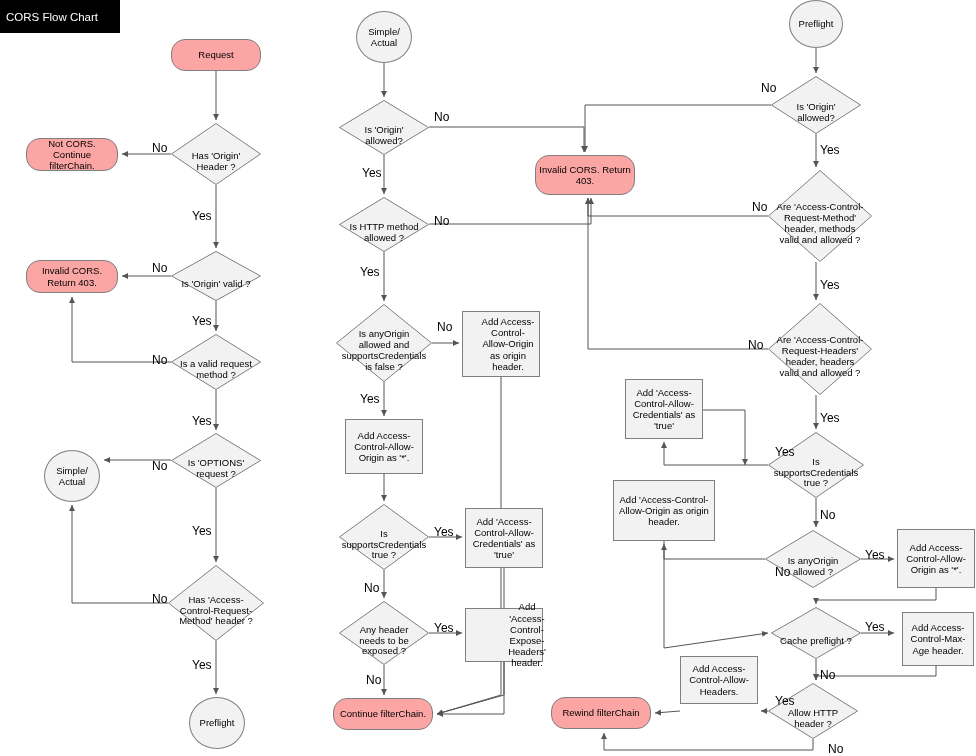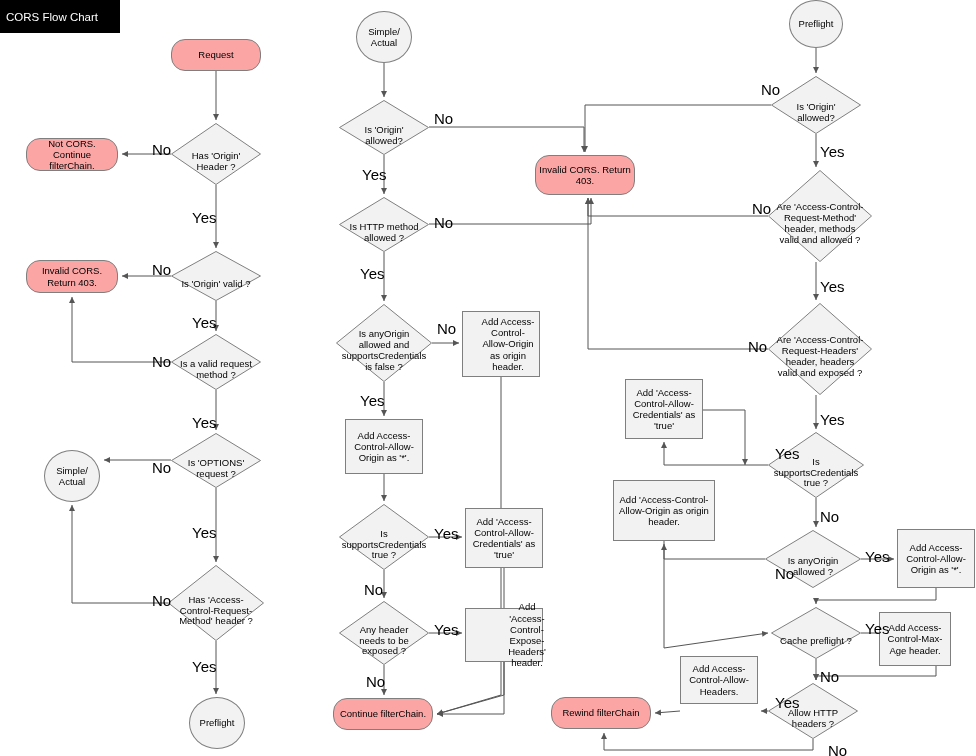--- a/index.html
+++ b/index.html
@@ -43,21 +43,21 @@
     position:absolute;left:0;top:0;width:100%;height:100%;
   }
   .diamond-wrap .dlabel{
     position:absolute;left:0;top:8px;width:100%;height:100%;
     display:flex;align-items:center;justify-content:center;
     text-align:center;font-size:9.5px;line-height:1.15;color:#000;
     padding:0 8px;box-sizing:border-box;
   }
   .elabel{
     position:absolute;
-    font-size:15px;
+    font-size:12px;
     color:#000;
     background:transparent;
     white-space:nowrap;
   }
   #title-badge{
     position:absolute;left:0;top:0;
     width:120px;height:33px;
     background:#000;color:#fff;
     display:flex;align-items:center;
     font-size:11.5px;
@@ -207,21 +207,21 @@
       <div class="diamond-wrap" style="left: 768px; top: 170px; width: 104px; height: 92px;">
         <svg class="dia" viewBox="0 0 104 92">
           <polygon points="52,0.5 103.5,46 52,91.5 0.5,46" fill="#f2f2f2" stroke="#7f7f7f" stroke-width="1"></polygon>
         </svg>
         <div class="dlabel">Are 'Access-Control-Request-Method' header, methods  valid and allowed ?</div>
       </div>
       <div class="diamond-wrap" style="left: 768px; top: 303px; width: 104px; height: 92px;">
         <svg class="dia" viewBox="0 0 104 92">
           <polygon points="52,0.5 103.5,46 52,91.5 0.5,46" fill="#f2f2f2" stroke="#7f7f7f" stroke-width="1"></polygon>
         </svg>
-        <div class="dlabel">Are 'Access-Control-Request-Headers' header, headers valid and exposed ?</div>
+        <div class="dlabel">Are 'Access-Control-Request-Headers' header, headers valid and allowed ?</div>
       </div>
       <div class="diamond-wrap" style="left: 768px; top: 432px; width: 96px; height: 66px;">
         <svg class="dia" viewBox="0 0 96 66">
           <polygon points="48,0.5 95.5,33 48,65.5 0.5,33" fill="#f2f2f2" stroke="#7f7f7f" stroke-width="1"></polygon>
         </svg>
         <div class="dlabel">Is supportsCredentials true ?</div>
       </div>
       <div class="node rect" style="left: 625px; top: 379px; width: 78px; height: 60px;">Add 'Access-Control-Allow-Credentials' as 'true'</div>
       <div class="node rect" style="left: 613px; top: 480px; width: 102px; height: 61px;">Add 'Access-Control-Allow-Origin as origin header.</div>
       <div class="diamond-wrap" style="left: 765px; top: 530px; width: 96px; height: 58px;">
@@ -230,26 +230,26 @@
         </svg>
         <div class="dlabel">Is anyOrigin allowed  ?</div>
       </div>
       <div class="node rect" style="left: 897px; top: 529px; width: 78px; height: 59px;">Add Access-Control-Allow-Origin as '*'.</div>
       <div class="diamond-wrap" style="left: 771px; top: 607px; width: 90px; height: 52px;">
         <svg class="dia" viewBox="0 0 90 52">
           <polygon points="45,0.5 89.5,26 45,51.5 0.5,26" fill="#f2f2f2" stroke="#7f7f7f" stroke-width="1"></polygon>
         </svg>
         <div class="dlabel">Cache preflight ?</div>
       </div>
-      <div class="node rect" style="left: 879px; top: 612px; width: 72px; height: 54px;">Add Access-Control-Max-Age header.</div>
+      <div class="node rect" style="left: 902px; top: 612px; width: 72px; height: 54px;">Add Access-Control-Max-Age header.</div>
       <div class="diamond-wrap" style="left: 768px; top: 683px; width: 90px; height: 56px;">
         <svg class="dia" viewBox="0 0 90 56">
           <polygon points="45,0.5 89.5,28 45,55.5 0.5,28" fill="#f2f2f2" stroke="#7f7f7f" stroke-width="1"></polygon>
         </svg>
-        <div class="dlabel">Allow HTTP headers ?</div>
+        <div class="dlabel">Allow HTTP header ?</div>
       </div>
       <div class="node rect" style="left: 680px; top: 656px; width: 78px; height: 48px;">Add Access-Control-Allow-Headers.</div>
       <div class="node round" style="left: 551px; top: 697px; width: 100px; height: 32px;">Rewind filterChain</div>
     </div>
   <div id="label-layer">
       <div class="elabel" style="left: 152px; top: 141px;">No</div>
       <div class="elabel" style="left: 192px; top: 209px;">Yes</div>
       <div class="elabel" style="left: 152px; top: 261px;">No</div>
       <div class="elabel" style="left: 192px; top: 314px;">Yes</div>
       <div class="elabel" style="left: 152px; top: 353px;">No</div>

